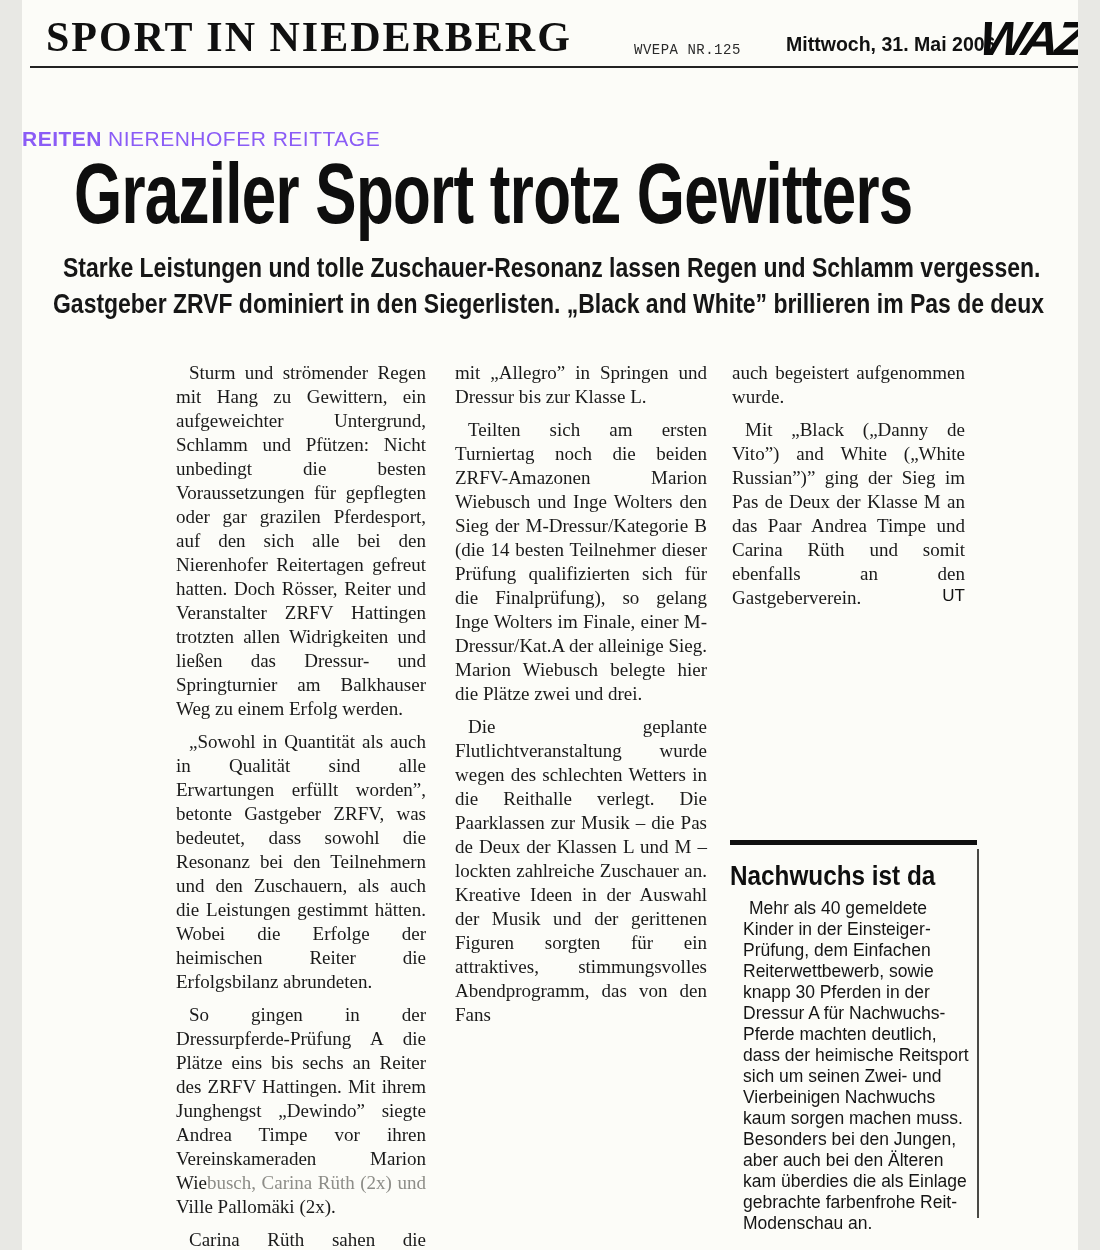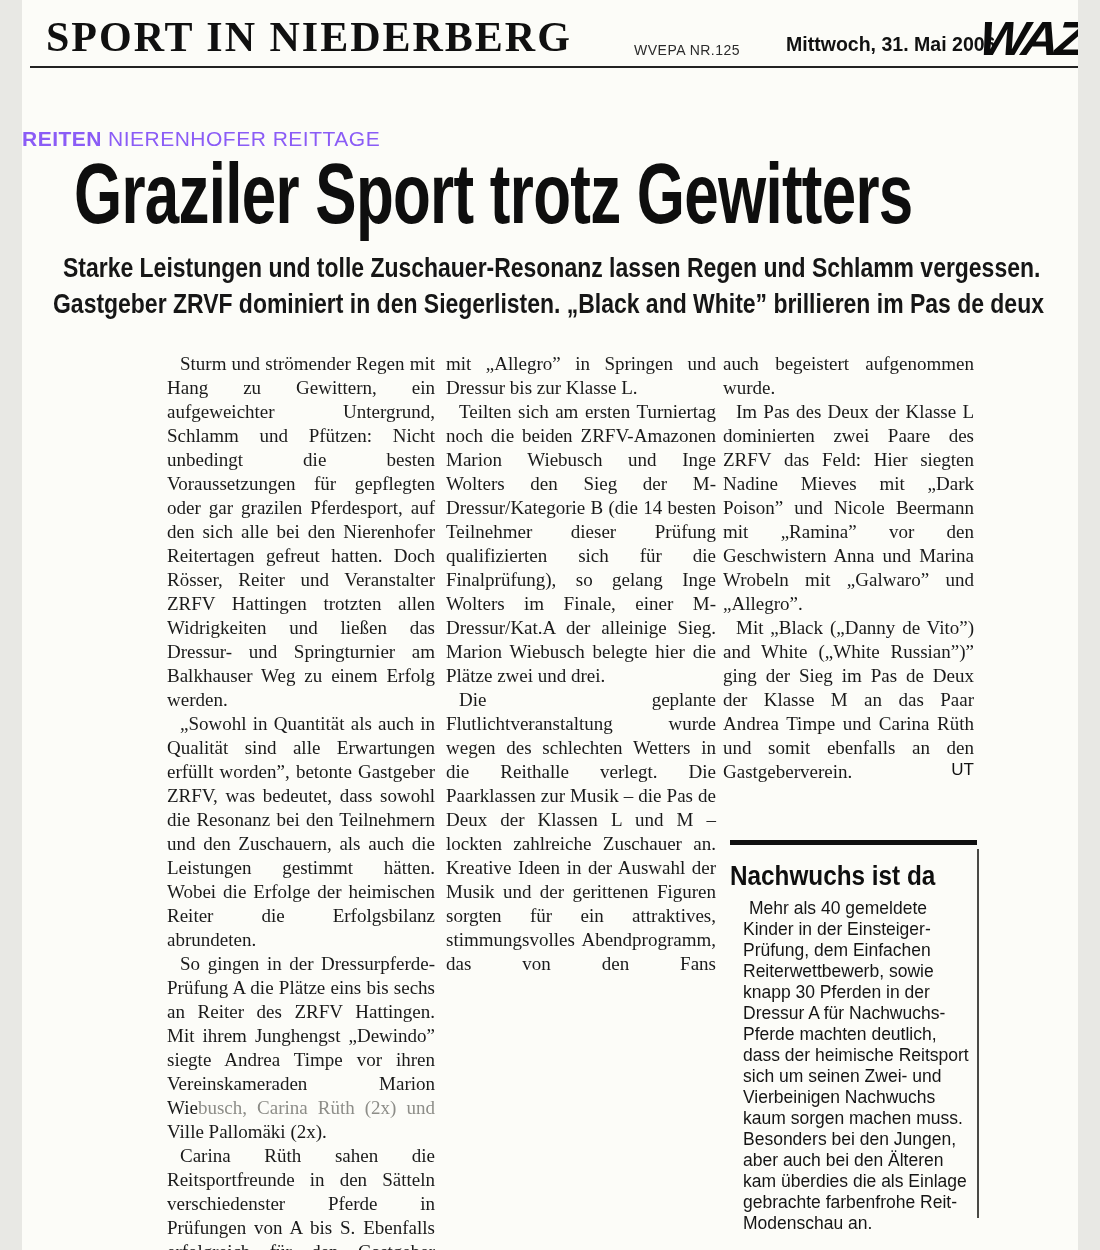--- a/index.html
+++ b/index.html
@@ -11,21 +11,21 @@
   }
   
   .masthead{
     position:absolute; left:24px; top:16px;
     font-family:"Liberation Serif", serif; font-weight:700;
     font-size:42px; line-height:1; letter-spacing:2px; color:#101010;
     white-space:nowrap;
   }
   .edition{
     position:absolute; left:612px; top:42px;
-    font-family:Liberation Sans, sans-serif; font-size:14px;
+    font-family:Liberation Mono, monospace; font-size:14px;
     letter-spacing:.5px; color:#2b2b2b;text-align:center;
   }
   .issue-date{
     position:absolute; left:764px; top:32px;
     font-family:"Liberation Sans", sans-serif; font-weight:700;
     font-size:21px; color:#111;
     transform:scaleX(.93); transform-origin:left top; white-space:nowrap;
   }
   .waz-logo{
     position:absolute; left:960px; top:15px;
@@ -59,21 +59,21 @@
   .subhead.l2{left:31px; top:290px;}
   
   .col{
     position:absolute; top:352px;
     font-family:"Liberation Serif", serif; font-size:19px; line-height:24px;
     text-align:justify; color:#1a1a1a;
   }
   .col1{left:145px; width:268px;}
   .col2{left:424px; width:270px;}
   .col3{left:701px; width:251px;}
-  .col p{margin:0; text-indent:13px;}
+  .col p{margin:9px; text-indent:13px;}
   .col p.cont{text-indent:0;}
   .col p.runover{text-align-last:justify;}
   .col p.rel{position:relative;}
   .faded{color:#8d8d88;}
   .author{
     position:absolute; right:0; bottom:2px;
     font-family:"Liberation Sans", sans-serif; font-weight:400; font-size:17px;
     color:#111;
   }
   
@@ -121,21 +121,20 @@
   </div>
 
   <div class="col col2">
     <p class="cont">mit „Allegro” in Springen und Dressur bis zur Klasse L.</p>
     <p>Teilten sich am ersten Turniertag noch die beiden ZRFV-Amazonen Marion Wiebusch und Inge Wolters den Sieg der M-Dressur/Kategorie B (die 14 besten Teilnehmer dieser Prüfung qualifizierten sich für die Finalprüfung), so gelang Inge Wolters im Finale, einer M-Dressur/Kat.A der alleinige Sieg. Marion Wiebusch belegte hier die Plätze zwei und drei.</p>
     <p class="runover">Die geplante Flutlichtveranstaltung wurde wegen des schlechten Wetters in die Reithalle verlegt. Die Paarklassen zur Musik – die Pas de Deux der Klassen L und M – lockten zahlreiche Zuschauer an. Kreative Ideen in der Auswahl der Musik und der gerittenen Figuren sorgten für ein attraktives, stimmungsvolles Abendprogramm, das von den Fans</p>
   </div>
 
   <div class="col col3">
     <p class="cont">auch begeistert aufgenommen wurde.</p>
-    <p>Im Pas des Deux der Klasse L dominierten zwei Paare des ZRFV das Feld: Hier siegten Nadine Mieves mit „Dark Poison” und Nicole Beermann mit „Ramina” vor den Geschwistern Anna und Marina Wrobeln mit „Galwaro” und „Allegro”.</p>
     <p class="rel"><span>Mit „Black („Danny de Vito”) and White („White Russian”)” ging der Sieg im Pas de Deux der Klasse M an das Paar Andrea Timpe und Carina Rüth und somit ebenfalls an den Gastgeberverein.</span><span class="author">UT</span></p>
   </div>
 
   <div class="infobox">
     <div class="infobox-bar"></div>
     <h2 class="infobox-title">Nachwuchs ist da</h2>
     <p class="infobox-body">Mehr als 40 gemeldete Kinder in der Einsteiger-Prüfung, dem Einfachen Reiterwettbewerb, sowie knapp 30 Pferden in der Dressur A für Nachwuchs-Pferde machten deutlich, dass der heimische Reitsport sich um seinen Zwei- und Vierbeinigen Nachwuchs kaum sorgen machen muss. Besonders bei den Jungen, aber auch bei den Älteren kam überdies die als Einlage gebrachte farbenfrohe Reit-Modenschau an.</p>
   </div>
   <div class="infobox-vrule"></div>
 

